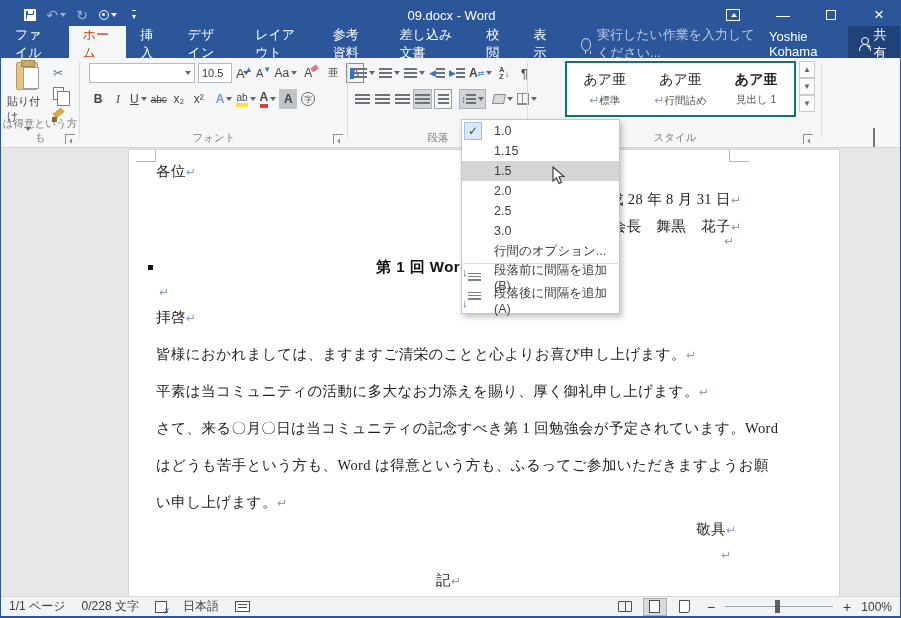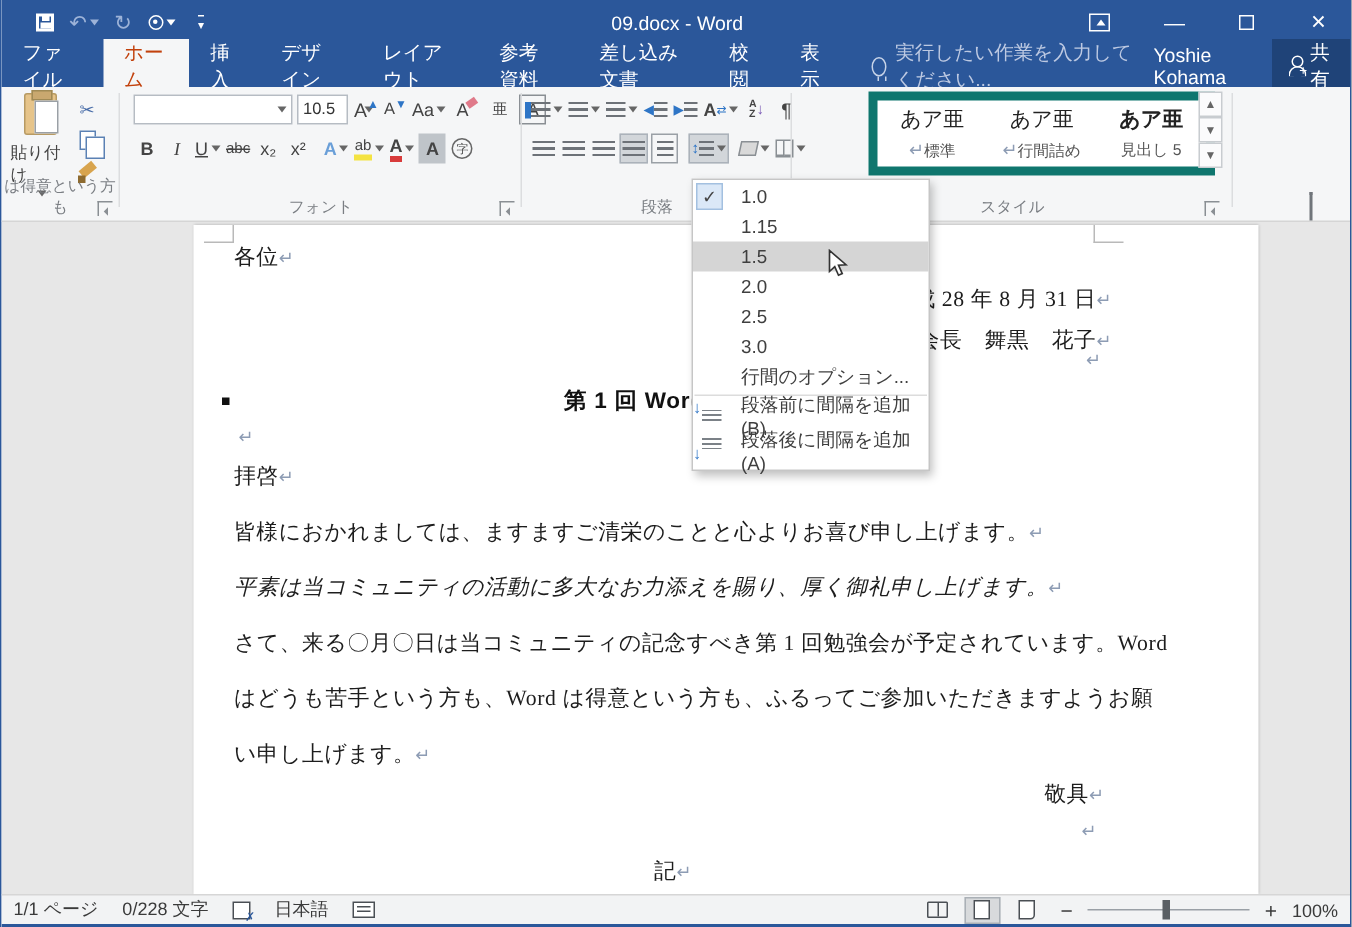--- a/index.html
+++ b/index.html
@@ -339,32 +339,32 @@
               <span style="border-bottom:1px solid #8a8f94;"></span>
             </span>
             <span class="caret"></span>
           </div>
       </div>
       <div class="glabel">段落</div>
     </div>
     <div class="gsep" style="left:526px;"></div>
 
     <div class="abs" style="left:530px;top:0;width:288px;height:89px;">
-      <div class="abs" style="left:48px;top:3px;width:231px;height:56px;background:#fff;border:6px solid #0f766e;display:flex;align-items:center;justify-content:space-around;">
+      <div class="abs" style="left:34px;top:3px;width:231px;height:56px;background:#fff;border:2px solid #0f766e;display:flex;align-items:center;justify-content:space-around;">
         <div class="stylecell">
           <div class="prev">あア亜</div>
           <div class="nm"><span class="ret">↵</span><span>標準</span></div>
         </div>
         <div class="stylecell">
           <div class="prev">あア亜</div>
           <div class="nm"><span class="ret">↵</span><span>行間詰め</span></div>
         </div>
         <div class="stylecell">
           <div class="prev" style="font-weight:bold;">あア亜</div>
-          <div class="nm"><span>見出し 5</span></div>
+          <div class="nm"><span>見出し 1</span></div>
         </div>
       </div>
       <div class="abs" style="left:268px;top:3px;display:flex;flex-direction:column;">
         <div class="scrollbtn">▲</div>
         <div class="scrollbtn">▼</div>
         <div class="scrollbtn">▼</div>
       </div>
       <div class="glabel">スタイル</div>
       <div class="launcher abs" style="left:272px;"></div>
     </div>
@@ -380,21 +380,21 @@
 
       <div class="dline" style="left:27px;top:12px;"><span>各位</span><span class="ret">↵</span></div>
       <div class="dline rline" style="right:98px;top:40px;"><span>平成 28 年 8 月 31 日</span><span class="ret">↵</span></div>
       <div class="dline rline" style="right:98px;top:67px;"><span>会長　舞黒　花子</span><span class="ret">↵</span></div>
       <div class="dline rline" style="right:105px;top:82px;"><span class="ret">↵</span></div>
       <div class="sqbullet" style="left:19px;top:115px;"></div>
       <div class="dline headline" style="left:27px;right:98px;top:108px;text-align:center;"><span>第 1 回 Word 勉強会</span></div>
       <div class="dline" style="left:30px;top:133px;"><span class="ret">↵</span></div>
       <div class="dline" style="left:27px;top:158px;"><span>拝啓</span><span class="ret">↵</span></div>
       <div class="dline" style="left:27px;top:195px;"><span>皆様におかれましては、ますますご清栄のことと心よりお喜び申し上げます。</span><span class="ret">↵</span></div>
-      <div class="dline" style="left:27px;top:232px;font-style:italic;"><span>平素は当コミュニティの活動に多大なお力添えを賜り、厚く御礼申し上げます。</span><span class="ret">↵</span></div>
+      <div class="dline" style="left:27px;top:232px;"><span>平素は当コミュニティの活動に多大なお力添えを賜り、厚く御礼申し上げます。</span><span class="ret">↵</span></div>
       <div class="dline" style="left:27px;top:269px;"><span>さて、来る〇月〇日は当コミュニティの記念すべき第 1 回勉強会が予定されています。Word</span></div>
       <div class="dline" style="left:27px;top:306px;"><span>はどうも苦手という方も、Word は得意という方も、ふるってご参加いただきますようお願</span></div>
       <div class="dline" style="left:27px;top:343px;"><span>い申し上げます。</span><span class="ret">↵</span></div>
       <div class="dline rline" style="right:103px;top:370px;"><span>敬具</span><span class="ret">↵</span></div>
       <div class="dline rline" style="right:108px;top:396px;"><span class="ret">↵</span></div>
       <div class="dline" style="left:27px;right:98px;top:421px;text-align:center;"><span>記</span><span class="ret">↵</span></div>
     </div>
   </div>
 
   <div id="lsmenu">

